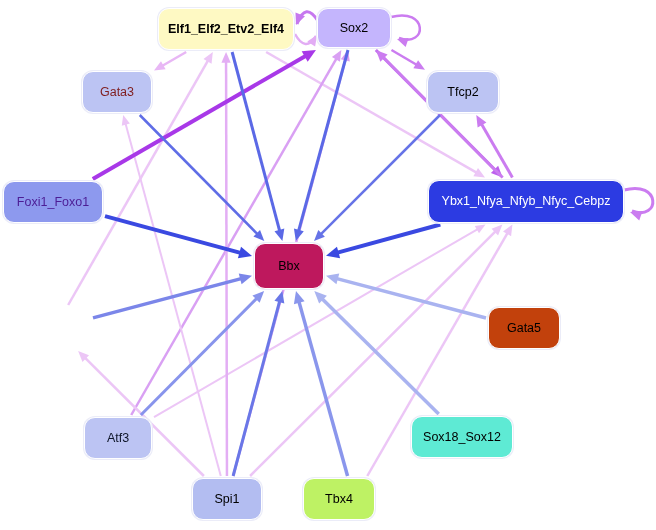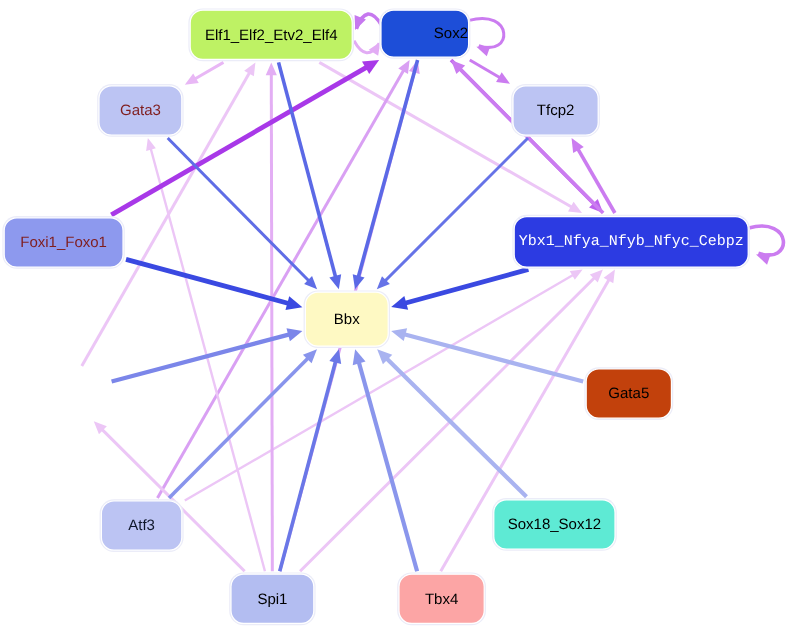--- a/index.html
+++ b/index.html
@@ -77,49 +77,49 @@
       <path d="M 391 17 C 428 7, 428 48, 399 38" fill="none" stroke="#cb7cf0" stroke-width="2.5"></path>
       <polygon points="397,39 405.6469028750472,46.90038421024576 408.6786162299177,38.108415481121426" fill="#cb7cf0"></polygon>
       <path d="M 624 190 C 661 180, 661 221, 632 211" fill="none" stroke="#cb7cf0" stroke-width="3"></path>
       <polygon points="630,212 639.2092368037731,220.57029506446713 642.534341773631,210.92749065187917" fill="#cb7cf0"></polygon>
       <path d="M 318 21 Q 305.5 1 297 24" fill="none" stroke="#c678ef" stroke-width="3"></path>
       <polygon points="296,25 304.97457091324833,16.18427104981801 295.4905434599214,12.430176849542747" fill="#c678ef"></polygon>
       <path d="M 295 34 Q 305.5 53 316 36" fill="none" stroke="#e2acf4" stroke-width="2.5"></path>
       <polygon points="317,35 307.2937776630249,41.55547465445528 315.13085287927777,46.56249493150574" fill="#e2acf4"></polygon>
     </svg>
 
-  <div class="node" style="left: 158px; top: 8px; width: 136px; height: 42px; background: #bef264; color: rgb(0, 0, 0);">
+  <div class="node" style="left: 158px; top: 8px; width: 136px; height: 42px; background: #fef9c3; color: rgb(0, 0, 0); font-weight: bold;">
       <span>Elf1_Elf2_Etv2_Elf4</span>
     </div>
-  <div class="node" style="left: 317px; top: 8px; width: 74px; height: 40px; background: #1d4ed8; color: rgb(0, 0, 0); justify-content: flex-end;">
+  <div class="node" style="left: 317px; top: 8px; width: 74px; height: 40px; background: #c4b5fd; color: rgb(0, 0, 0);">
       <span>Sox2</span>
     </div>
   <div class="node" style="left: 82px; top: 71px; width: 70px; height: 42px; background: rgb(188, 196, 243); color: #7f1d1d;">
       <span>Gata3</span>
     </div>
   <div class="node" style="left: 427px; top: 71px; width: 72px; height: 42px; background: rgb(188, 196, 243); color: rgb(0, 0, 0);">
       <span>Tfcp2</span>
     </div>
-  <div class="node" style="left: 3px; top: 181px; width: 100px; height: 42px; background: rgb(141, 153, 238); color: #7f1d1d;">
+  <div class="node" style="left: 3px; top: 181px; width: 100px; height: 42px; background: rgb(141, 153, 238); color: #4c1d95;">
       <span>Foxi1_Foxo1</span>
     </div>
-  <div class="node" style="left: 428px; top: 179.5px; width: 196px; height: 43px; background: rgb(44, 59, 226); color: rgb(255, 255, 255); font-family: Liberation Mono, monospace;">
+  <div class="node" style="left: 428px; top: 179.5px; width: 196px; height: 43px; background: rgb(44, 59, 226); color: rgb(255, 255, 255);">
       <span>Ybx1_Nfya_Nfyb_Nfyc_Cebpz</span>
     </div>
-  <div class="node" style="left: 254px; top: 243px; width: 70px; height: 46px; background: #fef9c3; color: rgb(0, 0, 0);">
+  <div class="node" style="left: 254px; top: 243px; width: 70px; height: 46px; background: #be185d; color: rgb(0, 0, 0);">
       <span>Bbx</span>
     </div>
   <div class="node" style="left: 488px; top: 307px; width: 72px; height: 42px; background: #c2410c; color: rgb(0, 0, 0);">
       <span>Gata5</span>
     </div>
   <div class="node" style="left: 84px; top: 417px; width: 68px; height: 42px; background: rgb(188, 196, 243); color: #0f172a;">
       <span>Atf3</span>
     </div>
   <div class="node" style="left: 411px; top: 416px; width: 102px; height: 42px; background: #5eead4; color: rgb(0, 0, 0);">
       <span>Sox18_Sox12</span>
     </div>
   <div class="node" style="left: 192px; top: 478px; width: 70px; height: 42px; background: rgb(179, 189, 241); color: rgb(0, 0, 0);">
       <span>Spi1</span>
     </div>
-  <div class="node" style="left: 332px; top: 478px; width: 72px; height: 42px; background: #fca5a5; color: rgb(0, 0, 0); justify-content: center;">
+  <div class="node" style="left: 303px; top: 478px; width: 72px; height: 42px; background: #bef264; color: rgb(0, 0, 0); justify-content: center;">
       <span>Tbx4</span>
     </div>
 </div>
 
 </body></html>

